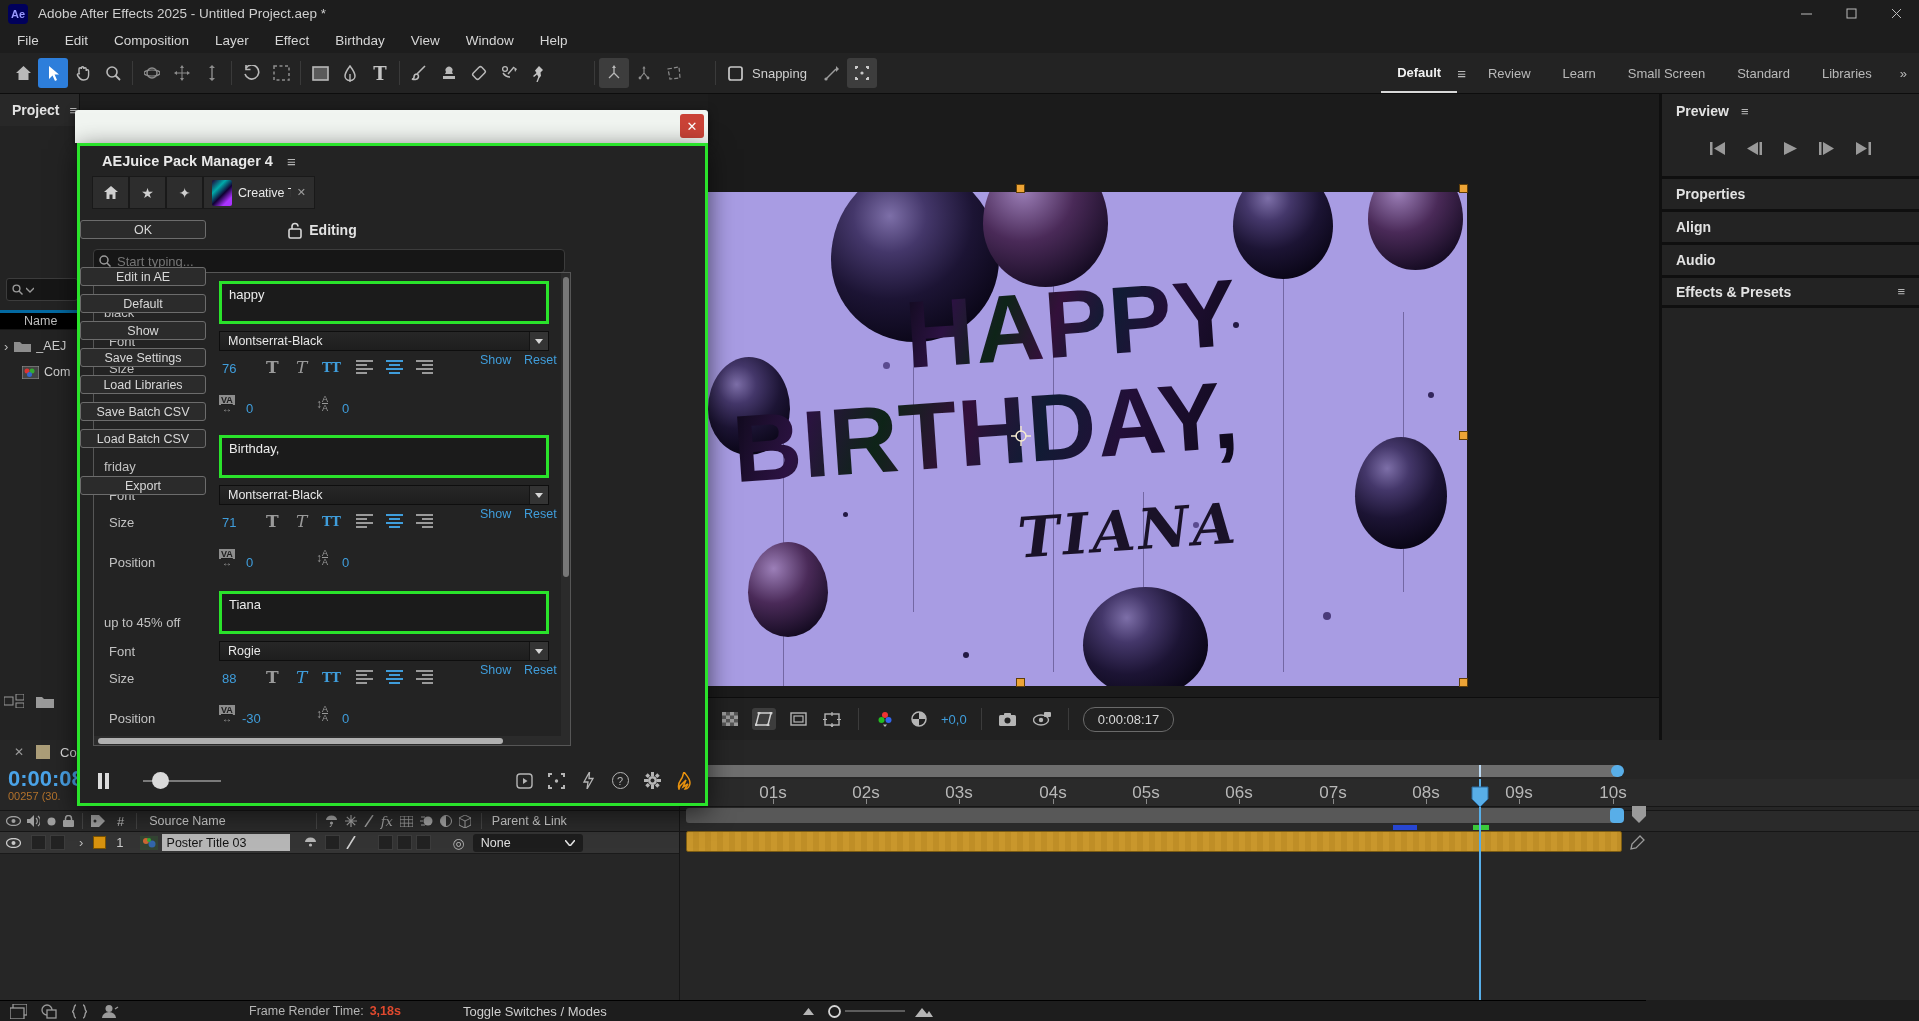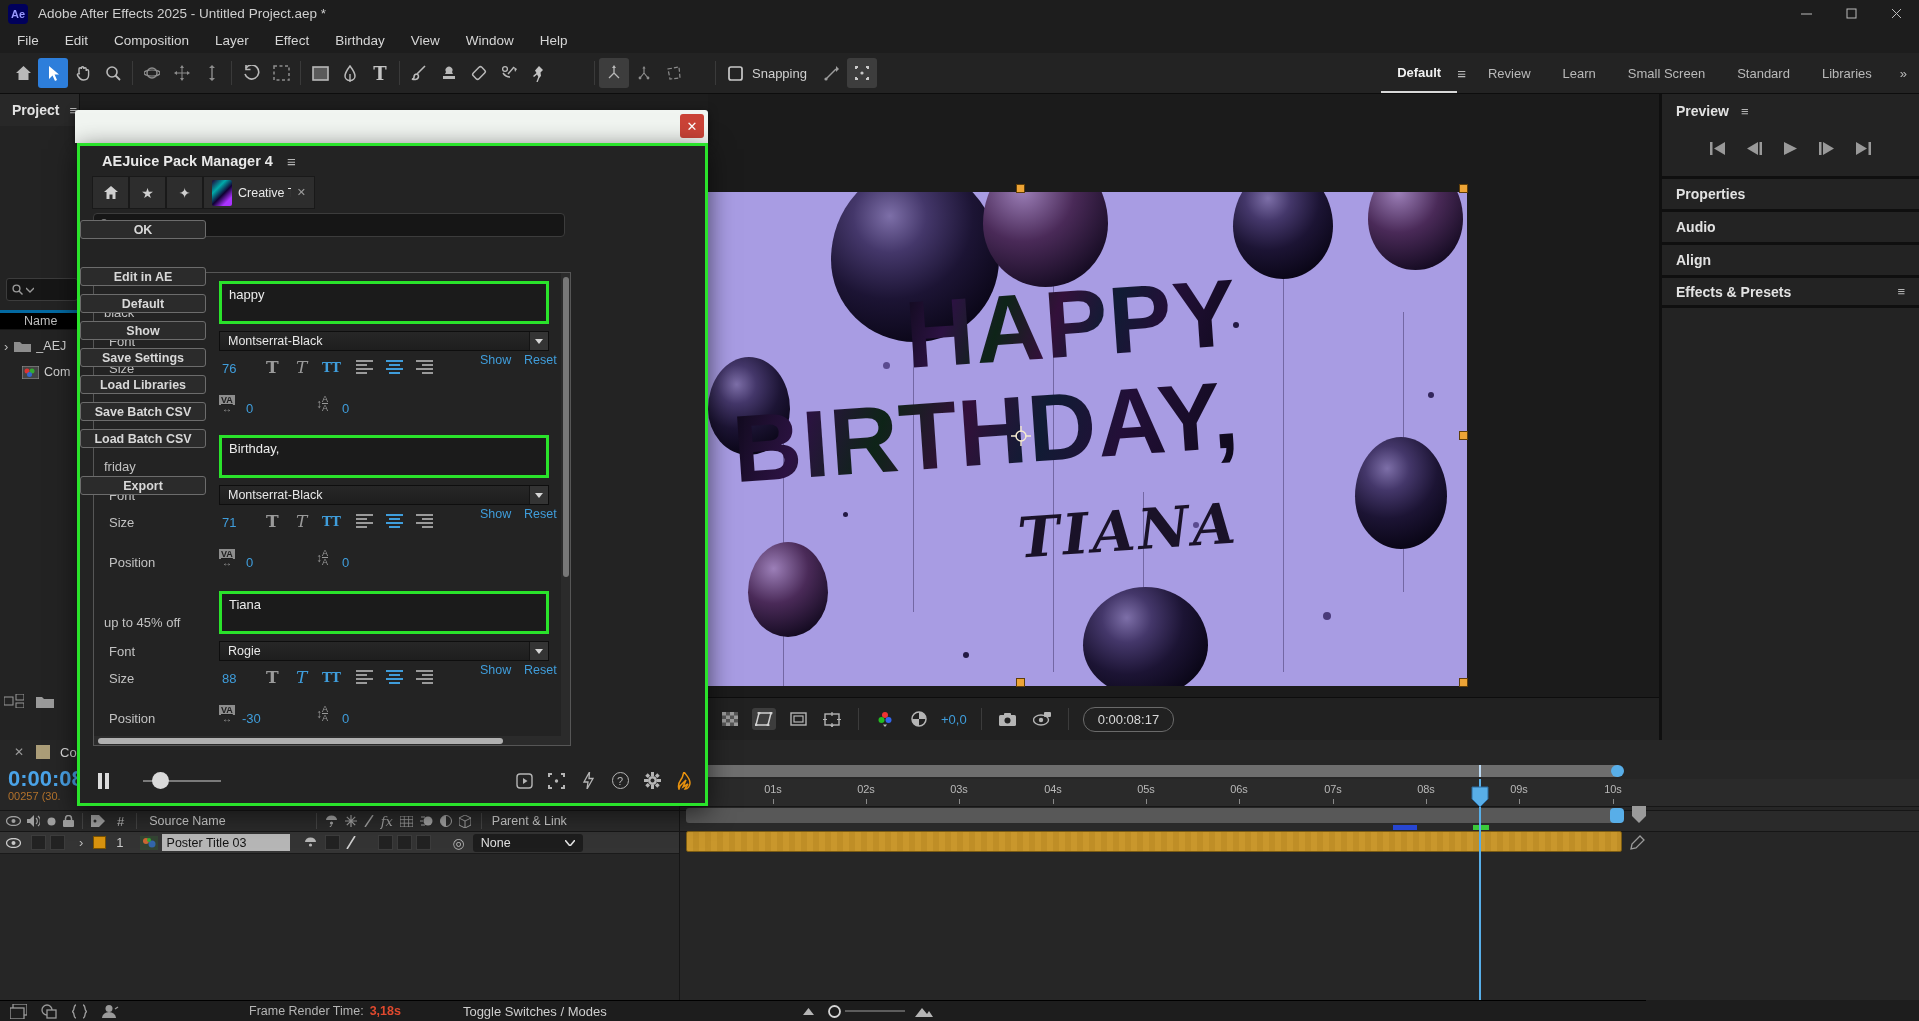--- a/index.html
+++ b/index.html
@@ -59,29 +59,29 @@
   .dd span{padding-left:8px;flex:1;white-space:nowrap;overflow:hidden}
   .dd .dbtn{width:19px;height:100%;background:#343434;border-left:1px solid #141414;display:flex;align-items:center;justify-content:center;flex:none}
   .tri{width:0;height:0;border-left:4px solid transparent;border-right:4px solid transparent;border-top:5px solid #d6d6d6}
   .blue{color:#3f9ddb}
   .tT{font-family:"DejaVu Serif",serif;font-weight:bold;font-size:17px;color:#9a9a9a}
   .tI{font-family:"DejaVu Serif",serif;font-style:italic;font-size:17px;color:#9a9a9a}
   .tTT{font-family:"DejaVu Serif",serif;font-weight:bold;font-size:13px;color:#3f9ddb}
   .link{color:#3f9ddb;font-size:12.5px}
   .va-box{background:#8d8d8d;color:#1c1c1c;font-weight:bold;font-size:9px;padding:0 2px;text-decoration:underline}
   .aej-btn{position:absolute;left:0;width:126px;height:19px;background:#2b2b2b;border:1px solid #6c6c6c;border-radius:3px;
-    color:#d8d8d8;font-weight:bold;font-size:12.5px;display:flex;align-items:center;justify-content:center}
+    color:#d8d8d8;font-weight:normal;font-size:12.5px;display:flex;align-items:center;justify-content:center}
   .pb-icon{width:26px;height:24px;display:flex;align-items:center;justify-content:center;color:#b5b5b5;font-size:14px}
   
   #timeline{left:0;top:740px;width:1919px;height:260px;background:#262626}
   #tl-headers{position:absolute;left:0;top:70px;width:1919px;height:22px;background:#2a2a2a;border-top:1px solid #161616;border-bottom:1px solid #161616}
   .hicon{color:#9f9f9f;display:flex;align-items:center;justify-content:center}
   .swbox{width:15px;height:15px;background:#222;border:1px solid #3c3c3c}
   #layer-row{position:absolute;left:0;top:92px;width:679px;height:22px;background:#343434;border-bottom:1px solid #1a1a1a;display:flex;align-items:center}
-  .rlabel{position:absolute;transform:translateX(-50%);font-size:11px;color:#b8b8b8}
+  .rlabel{position:absolute;transform:translateX(-50%);font-size:17px;color:#b8b8b8}
   .rtick{position:absolute;width:1px;height:5px;background:#8a8a8a}
   #status{left:0;top:1000px;width:1646px;height:21px;background:#1d1d1d;border-top:1px solid #000;display:flex;align-items:center}
 </style>
 </head>
 <body>
 
 <div class="abs row" id="titlebar">
   <div class="ae-logo" style="margin-left:8px">Ae</div>
   <div style="margin-left:10px;color:#cfcfcf;font-size:13.5px">Adobe After Effects 2025 - Untitled Project.aep *</div>
   <div style="margin-left:auto" class="row">
@@ -467,24 +467,24 @@
     <svg width="15" height="13">
         <path d="M0 0 L11 6.5 L0 13 Z" fill="#999"></path>
         <rect x="12.5" y="0" width="2.5" height="13" fill="#999"></rect>
       </svg>
   </div>
   <div style="height:8px"></div>
   <div class="side-sec">
     <span class="panel-title">Properties</span>
     </div>
   <div class="side-sec">
+    <span class="panel-title">Align</span>
+    </div>
+  <div class="side-sec">
     <span class="panel-title">Audio</span>
-    </div>
-  <div class="side-sec">
-    <span class="panel-title">Align</span>
     </div>
   <div class="side-sec" style="border-bottom:3px solid #0f0f0f">
     <span class="panel-title">Effects &amp; Presets</span>
     <span style="margin-left:auto;color:#b5b5b5">≡</span>
     </div>
 </div>
 
 <div class="abs" id="timeline">
 
   <div class="row abs" style="left:0;top:2px;height:20px">
@@ -705,20 +705,27 @@
       </div>
     <div class="aej-tabbtn">★</div>
     <div class="aej-tabbtn">✦</div>
     <div id="aej-tab">
       <div class="thumb"></div>
       <span style="color:#e8e8e8;font-size:12.5px;white-space:nowrap;overflow:hidden">Creative Title</span>
       <span style="color:#9d9d9d;font-size:11px">✕</span>
     </div>
   </div>
 
+  <div class="row" style="height:30px;justify-content:center;width:485px;gap:7px;margin-top:6px">
+    <svg width="14" height="17">
+        <rect x="1" y="7" width="12" height="9" rx="1.5" fill="none" stroke="#d8d8d8" stroke-width="1.6"></rect>
+        <path d="M4 7 V4.5 a3 3 0 0 1 6 0" fill="none" stroke="#d8d8d8" stroke-width="1.6"></path>
+      </svg>
+    <span style="font-weight:bold;font-size:14px;color:#e2e2e2">Editing</span>
+  </div>
 
   <div class="searchbox" style="margin:4px 0 0 13px;width:472px;height:24px;border-radius:4px">
     <svg width="12" height="12">
         <circle cx="5" cy="5" r="4" fill="none" stroke="#9a9a9a" stroke-width="1.5"></circle>
         <line x1="8" y1="8" x2="11.5" y2="11.5" stroke="#9a9a9a" stroke-width="1.5"></line>
       </svg>
     <input style="background: none; border: none; outline: none; color: rgb(187, 187, 187); font-size: 13px; margin-left: 6px; width: 420px; font-family: &quot;Liberation Sans&quot;, sans-serif;" placeholder="Start typing...">
   </div>
 
   <div class="abs" style="left:13px;top:126px;width:478px;height:474px;border:1px solid #565656;overflow:hidden">

